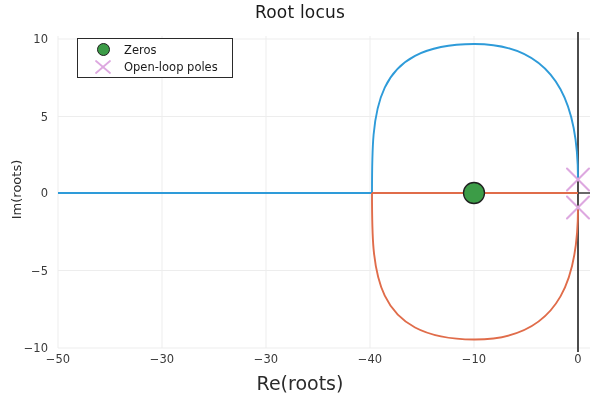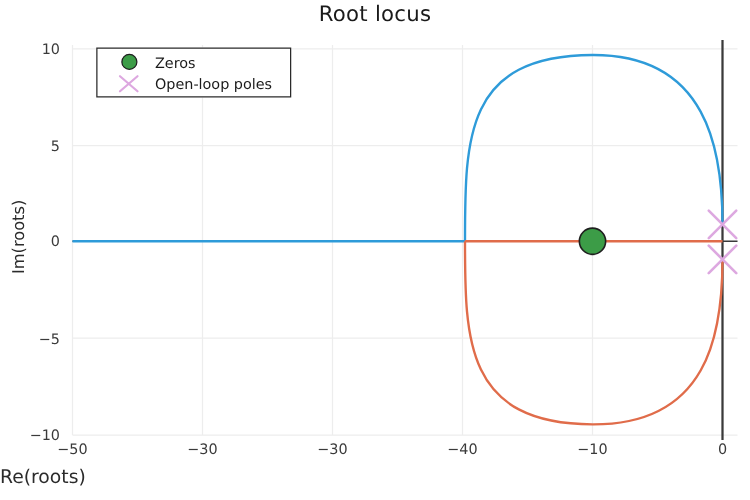--- a/index.html
+++ b/index.html
@@ -11,21 +11,21 @@
     position:relative;
   }
   #fig{position:absolute;left:0;top:0;width:600px;height:352px;}
   .title{
     position:absolute;left:0;top:2px;width:600px;
     text-align:center;font-size:17px;color:#1a1a1a;
     letter-spacing:0.2px;
   }
   .xlabel{
     position:absolute;left:0;top:372px;width:600px;
-    text-align:left;font-size:15px;color:#2b2b2b;
+    text-align:center;font-size:19px;color:#2b2b2b;
   }
   .ylabel{
     position:absolute;left:-44px;top:182px;width:120px;
     text-align:center;font-size:13px;color:#2b2b2b;
     transform:rotate(-90deg);transform-origin:center center;
   }
   .tick{
     position:absolute;font-size:11.5px;color:#3a3a3a;
     white-space:nowrap;
   }

